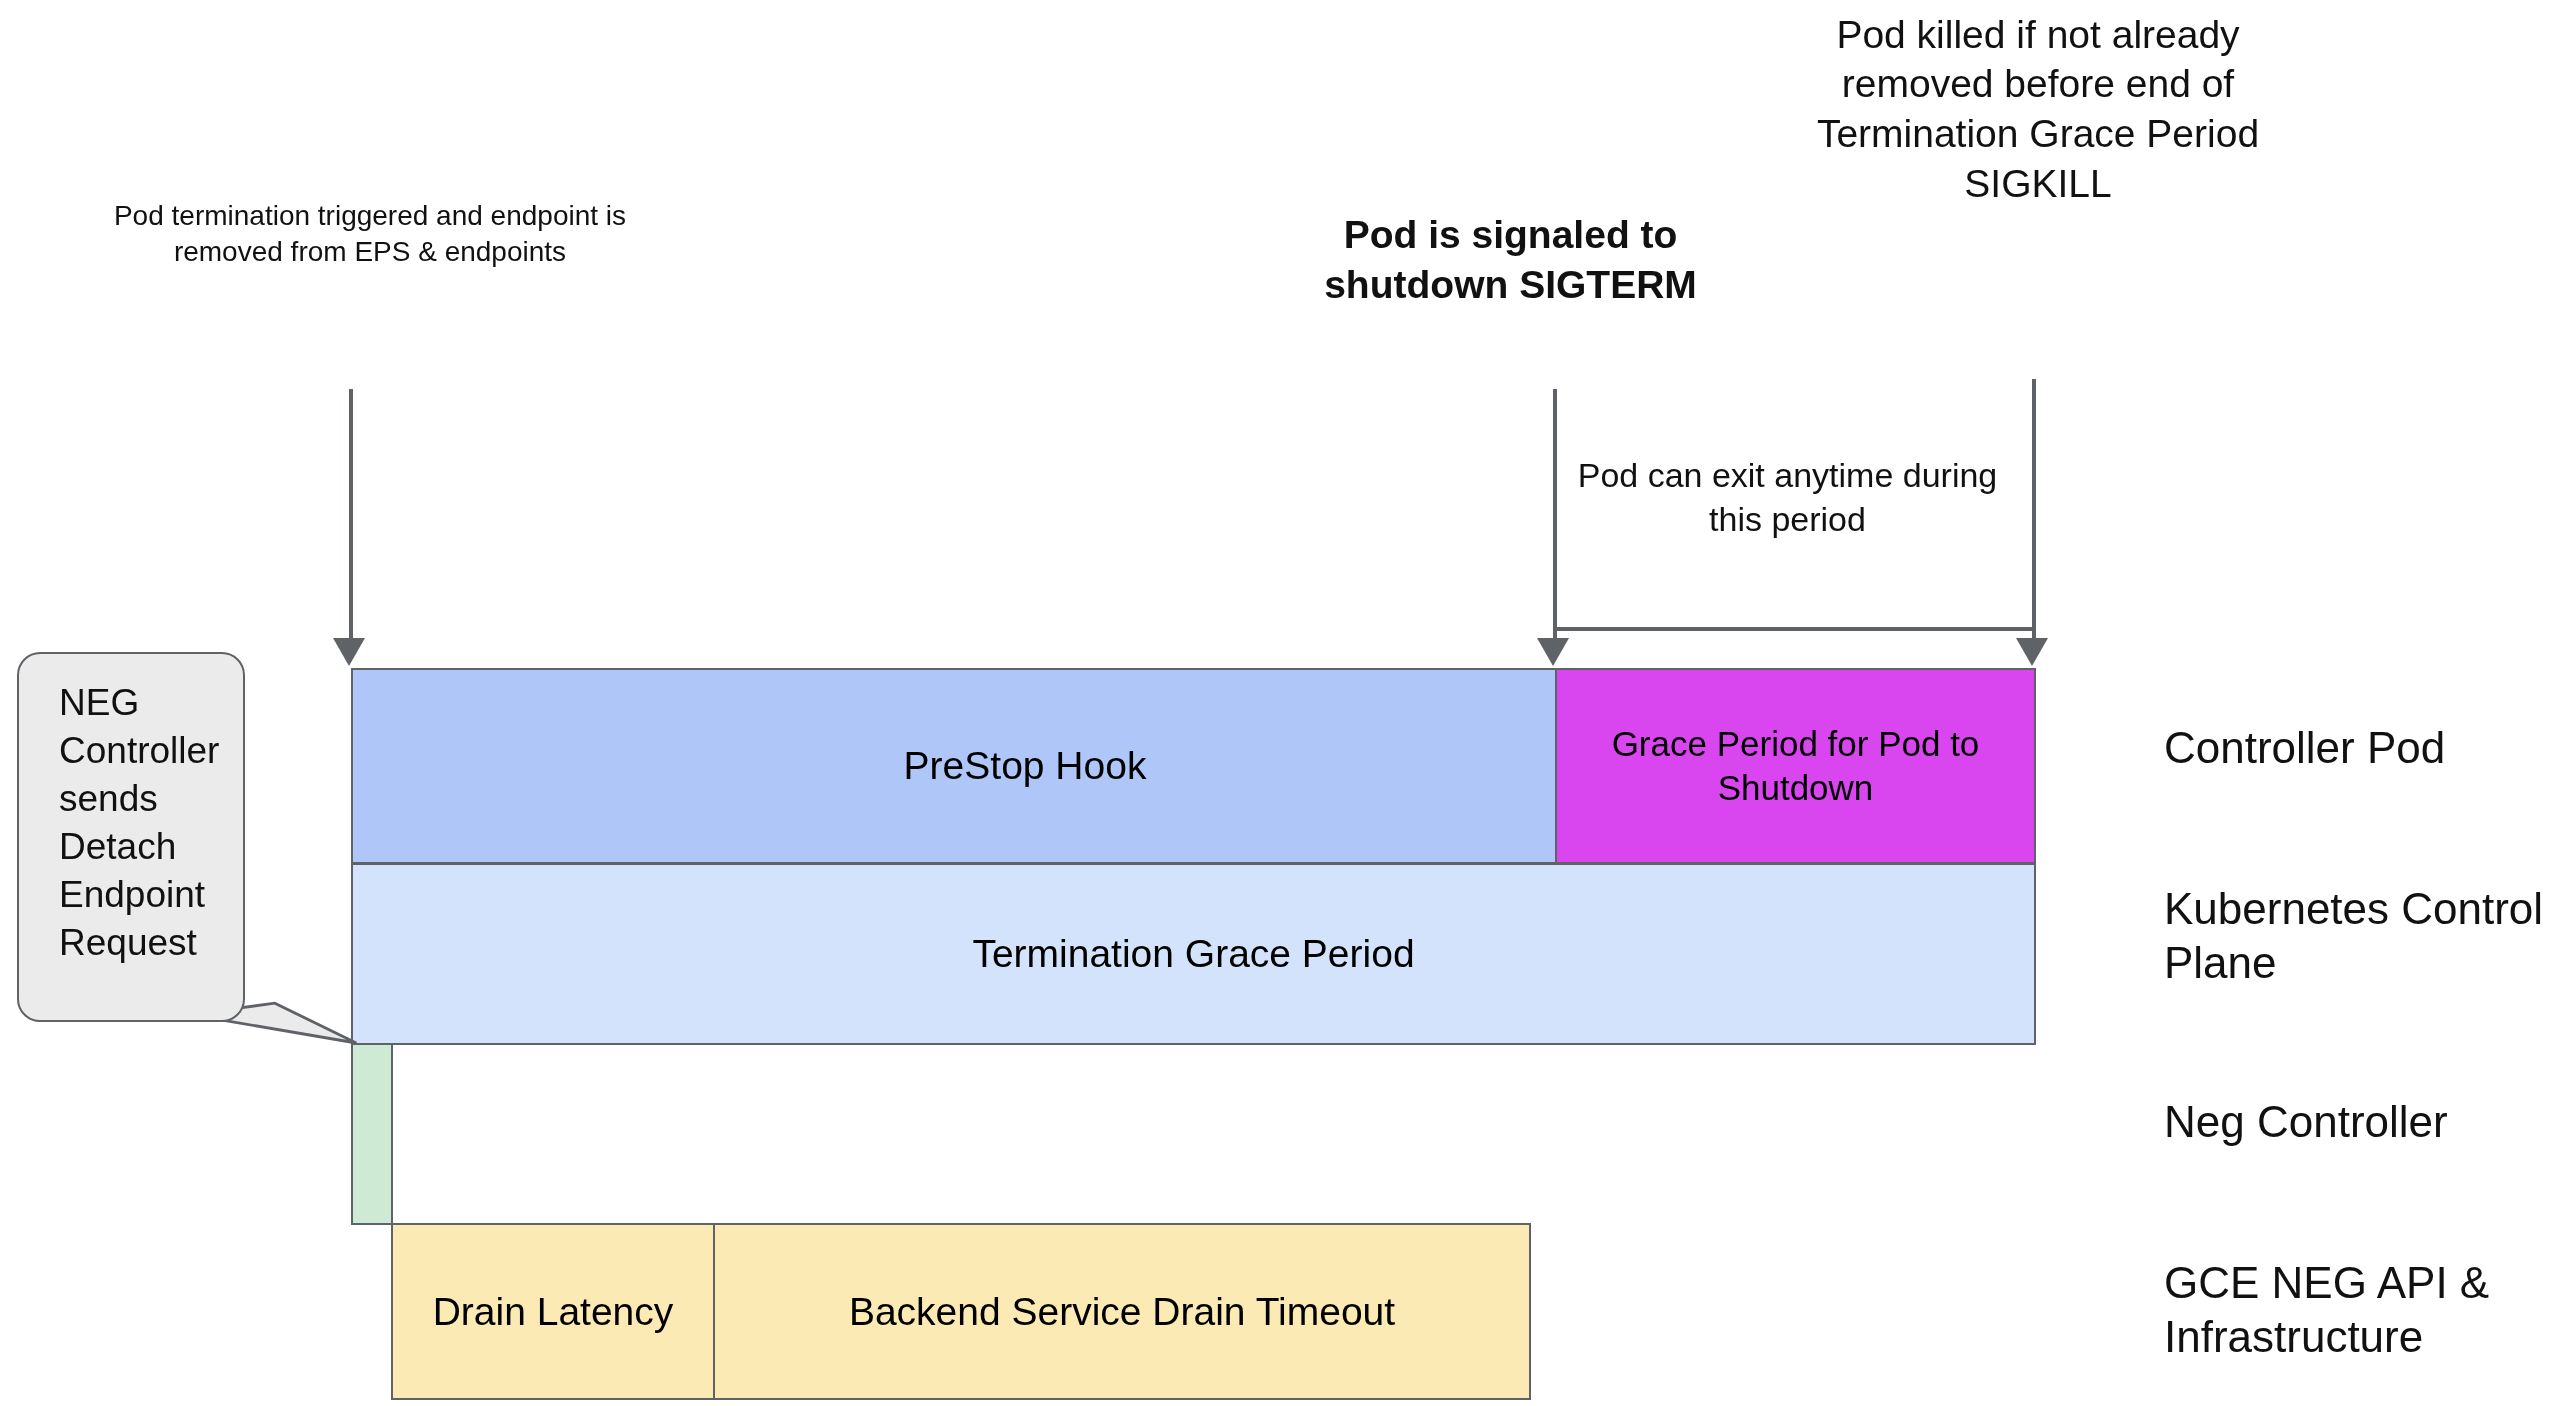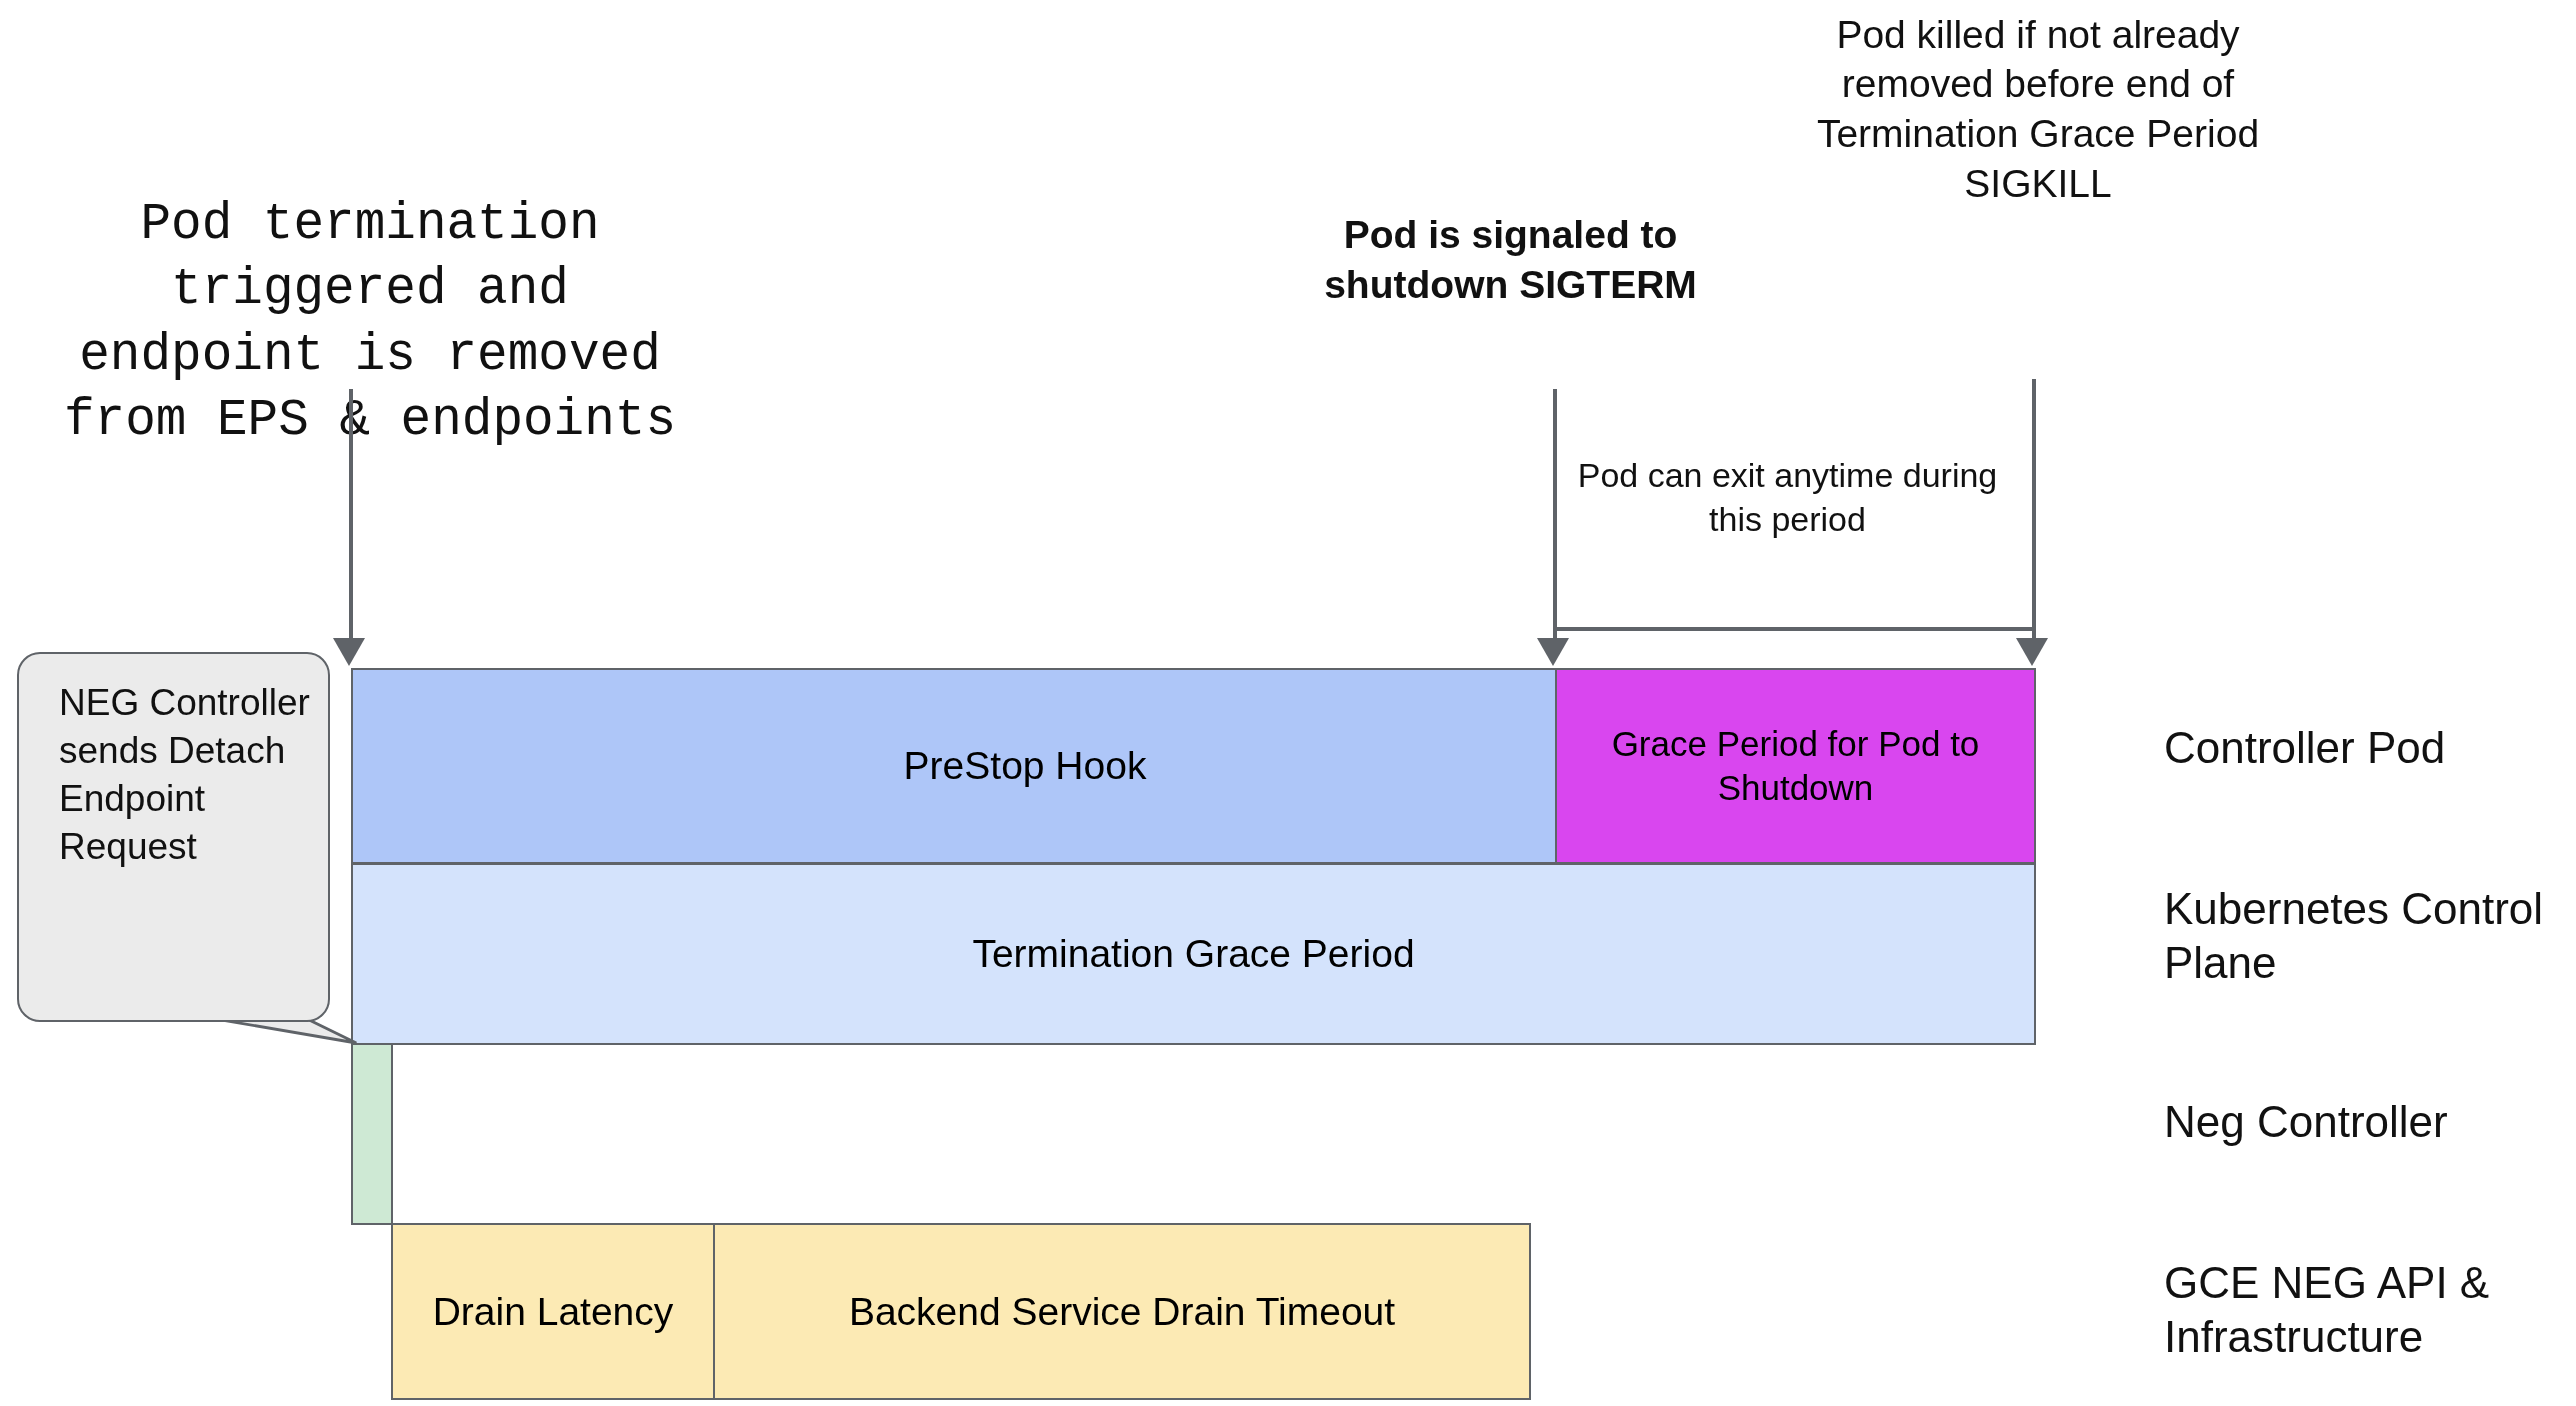--- a/index.html
+++ b/index.html
@@ -2,21 +2,21 @@
 <html style="font-size:15px"><head>
 <meta charset="utf-8">
 <style>
   html,body{margin:0;padding:0;background:#ffffff;}
   body{width:2576px;height:1406px;position:relative;overflow:hidden;
        font-family:"Liberation Sans", sans-serif;color:#000000;}
   .stage{position:absolute;left:0;top:0;width:2576px;height:1406px;}
 
   
   .anno{position:absolute;text-align:center;line-height:1.28;color:#111111;}
-  .anno-1{left:57px;  top:192px;  width:626px; font-size:51px;font-family:Liberation Mono, monospace;}
+  .anno-1{left:57px;  top:198px;  width:626px; font-size:28px;}
   .anno-2{left:1297px;top:210px;  width:427px; font-size:39px;font-weight:bold;}
   .anno-3{left:1801px;top:9.5px;   width:474px; font-size:39px;}
   .anno-4{left:1574px;top:414px;  width:427px; font-size:34px;margin-top:40px;}
 
   
   .vline{position:absolute;width:3.8px;background:#5f6368;}
   .hline{position:absolute;height:3.8px;background:#5f6368;}
   .arrowhead{position:absolute;width:0;height:0;
      border-left:16px solid transparent;border-right:16px solid transparent;
      border-top:28.4px solid #5f6368;}
@@ -32,21 +32,21 @@
   .bar-tgp       {left:351px; top:863px;  width:1685px; height:182px;
                   background:#d4e3fc; font-size:39px;}
   .bar-neg       {left:351px; top:1043px; width:42px;   height:182px;
                   background:#cee9d4;}
   .bar-drain     {left:391px; top:1223px; width:324px;  height:177px;
                   background:#fceab4; font-size:39px;}
   .bar-bsdt      {left:713px; top:1223px; width:818px;  height:177px;
                   background:#fceab4; font-size:39px;text-align:right;}
 
   
-  .callout{position:absolute;left:17px;top:652px;width:313px;height:370px;
+  .callout{position:absolute;left:17px;top:652px;width:228px;height:370px;
            background:#ebebeb;border:2.8px solid #5f6368;border-radius:23px;
            box-sizing:border-box;padding:25px 0 0 40px;font-size:37px;
            line-height:1.30;color:#111;z-index:5;}
   .callout-tail{position:absolute;left:0;top:626px;width:398px;height:436px;
                 z-index:4;pointer-events:none;}
 
   
   .lane{position:absolute;left:2164px;font-size:44px;line-height:1.22;color:#111;}
   .lane-1{top:721px;}
   .lane-2{top:882px;}

